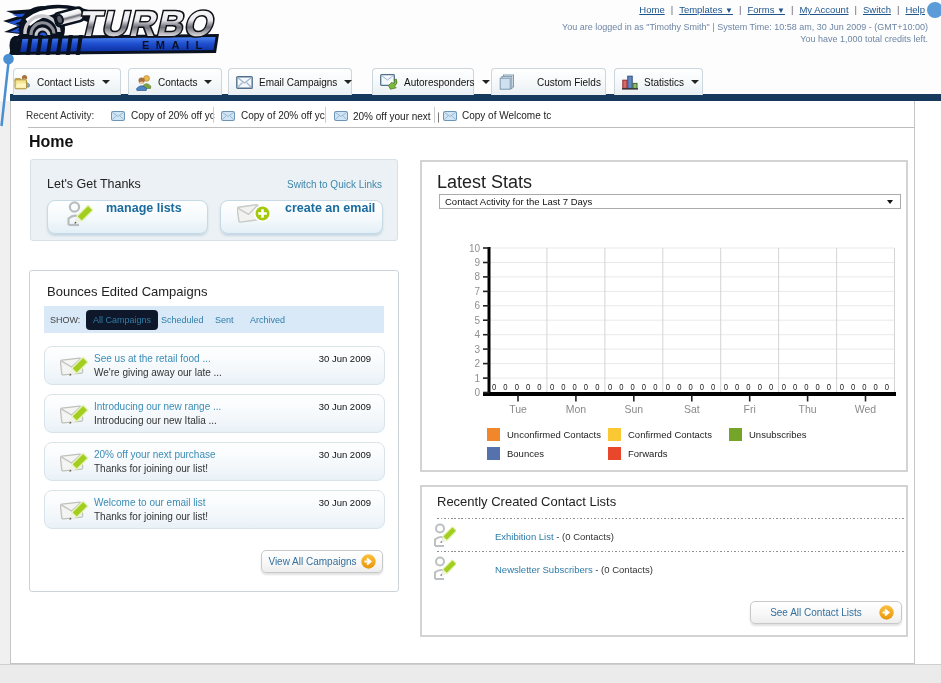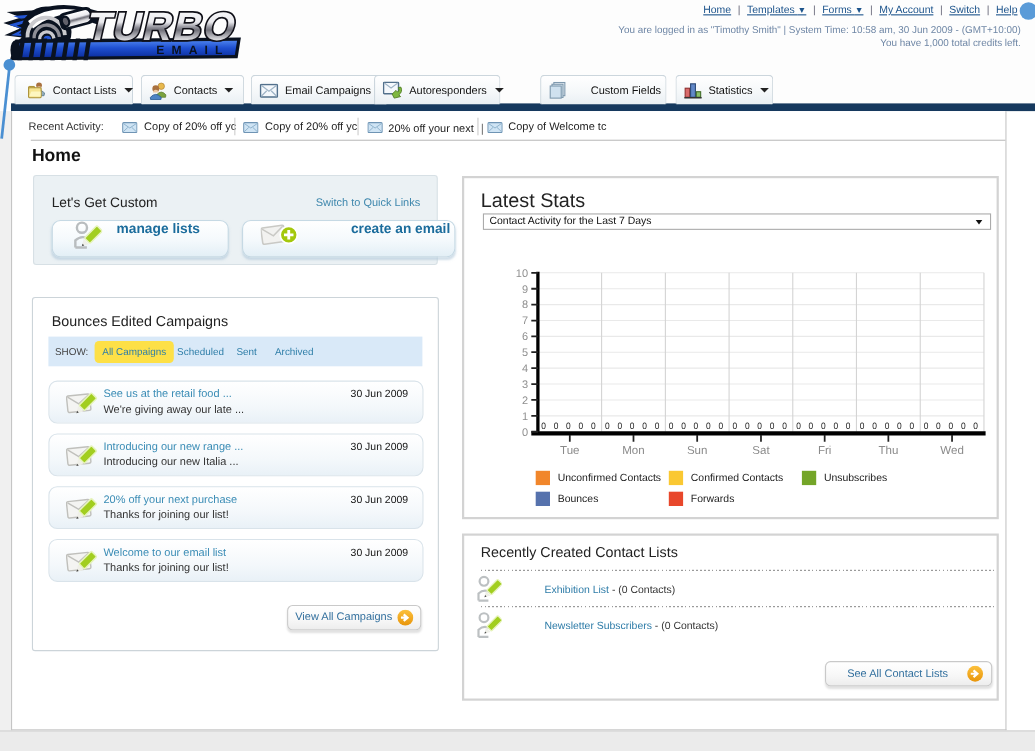--- a/index.html
+++ b/index.html
@@ -27,28 +27,28 @@
 .ra-item { top:110px; font-size:10px; color:#222; white-space:nowrap; }
 .ra-sep { top:107px; width:1px; height:16px; background:#ccc; }
 #ra-line { left:28px; top:127px; width:886px; height:1px; background:#bdbdbd; }
 #home { left:29px; top:133px; font-size:16px; font-weight:bold; color:#111; }
 
 #panelA { left:30px; top:159px; width:368px; height:82px; background:#ebf1f4; border:1px solid #d7e0e5; border-radius:3px; }
 #lgs-title { left:47px; top:177px; font-size:12.5px; color:#222; }
 #lgs-link { left:287px; top:179px; font-size:10px; color:#3e87ad; }
 .bigbtn { top:200px; height:34px; background:linear-gradient(#ffffff,#f4f9fc 55%,#e3eff6); border:1px solid #c6d9e4; border-radius:8px; box-shadow:0 2px 2px rgba(170,195,215,0.55); display:flex; }
 #btn-manage { left:47px; width:161px; }
-#btn-create { left:220px; width:194px;gap:34px; }
+#btn-create { left:220px; width:163px; }
 .bigbtn .label { font-size:12.5px; font-weight:bold; color:#1b6c9c; white-space:nowrap; }
 
 #panelB { left:29px; top:270px; width:370px; height:322px; background:#fff; border:1px solid #ccd4d9; border-radius:3px; }
 #rec-title { left:47px; top:284px; font-size:13px; color:#222; }
 #showbar { left:44px; top:306px; width:340px; height:27px; background:#d9e9f8; }
 #showbar .inner { position:absolute; top:9px; left:6px; font-size:9px; color:#444; }
-.show-pill { position:absolute; left:42px; top:4px; background:#fde047; border-radius:4px; padding:5px 7px; font-size:9px; color:#2e7ea8; }
+.show-pill { position:absolute; left:42px; top:4px; background:#0f172a; border-radius:4px; padding:5px 7px; font-size:9px; color:#2e7ea8; }
 .show-link { position:absolute; top:9px; font-size:9px; color:#2e7ea8; }
 .citem { left:44px; width:341px; height:39px; background:linear-gradient(#ffffff,#f4f8fb 60%,#e9f1f7); border:1px solid #d9e3ea; border-radius:8px; }
 .citem .env { position:absolute; left:15px; top:5px; }
 .citem .t { position:absolute; left:49px; top:6px; font-size:10px; color:#3a8cb5; white-space:nowrap; }
 .citem .s { position:absolute; left:49px; top:20px; font-size:10px; color:#333; white-space:nowrap; }
 .citem .d { position:absolute; right:13px; top:6px; font-size:9.5px; color:#111; white-space:nowrap; }
 .smallbtn { background:linear-gradient(#ffffff,#f7f7f7 60%,#ededed); border:1px solid #c9c9c9; border-radius:5px; box-shadow:0 2px 2px rgba(0,0,0,0.12); display:flex; align-items:center; justify-content:center; font-size:10px; color:#33709e; white-space:nowrap; }
 #btn-viewall { left:261px; top:550px; width:122px; height:23px; }
 
 #panelC { left:420px; top:160px; width:488px; height:312px; background:#fff; border:2px solid #d3d3d3; }
@@ -133,41 +133,41 @@
 <g transform="skewX(-13)">
 <text x="164" y="67" font-family="Liberation Sans, sans-serif" font-size="72" font-weight="bold" fill="url(#chrome)" stroke="#101018" stroke-width="6" paint-order="stroke" letter-spacing="3">TURBO</text>
 </g>
 </svg>
 
 <svg class="abs" style="left:0;top:50px" width="20" height="82" viewBox="0 0 20 82">
 <line x1="8.5" y1="12" x2="1.5" y2="76" stroke="#4a8fd2" stroke-width="2.5"></line>
 <circle cx="8.5" cy="9" r="5.3" fill="#4a8fd2"></circle>
 </svg>
 
-<div class="tab abs" style="left:13px;width:108px;padding-left:11px;"><svg class="ic" width="17" height="17" viewBox="0 0 17 17">
+<div class="tab abs" style="left:13px;width:108px;"><svg class="ic" width="17" height="17" viewBox="0 0 17 17">
       <circle cx="10.5" cy="3.6" r="2.6" fill="#a9713f"></circle>
       <path d="M10.5 4.5 a2.2 2.2 0 0 0 -2.2 2.2 l4.4 0 a2.2 2.2 0 0 0 -2.2 -2.2" fill="#e8c9a8"></path>
       <path d="M5.5 10.5 Q10.5 5.5 15.5 10.5 L15 13 L6 13 Z" fill="#93aebc" stroke="#5f7f93" stroke-width="0.8"></path>
       <rect x="1" y="4.6" width="5.5" height="2.6" rx="0.5" fill="#ecd27c" stroke="#a98f35" stroke-width="0.9"></rect>
       <rect x="1" y="5.8" width="11.4" height="9" rx="0.8" fill="#f5e491" stroke="#a98f35" stroke-width="1"></rect>
       <path d="M1.5 13.6 L3.5 9.2 L12 9.2 L12 13.8 Z" fill="#fdf6c0"></path>
     </svg>Contact Lists<span class="ar"></span></div>
 <div class="tab abs" style="left:128px;width:94px;padding-left:6px;"><svg class="ic" width="17" height="17" viewBox="0 0 17 17">
       <circle cx="11.6" cy="4.4" r="2.9" fill="#e8b94d" stroke="#b5883a" stroke-width="0.7"></circle>
       <path d="M7.4 12.2 Q11.6 7.2 15.8 12.2 L15.5 14.4 L7.8 14.4 Z" fill="#7ba33f" stroke="#5b7e2d" stroke-width="0.7"></path>
       <circle cx="6.6" cy="6.6" r="3.1" fill="#a9713f"></circle>
       <path d="M6.6 7.6 a2.6 2.6 0 0 0 -2.6 2.4 l5.2 0 a2.6 2.6 0 0 0 -2.6 -2.4" fill="#ecc9a4"></path>
       <path d="M1.6 14.6 Q6.6 9 11.6 14.6 L11.2 16.6 L2 16.6 Z" fill="#4d84c4" stroke="#2e5e96" stroke-width="0.8"></path>
     </svg>Contacts<span class="ar"></span></div>
 <div class="tab abs" style="left:228px;width:124px;padding-left:7px;"><svg class="ic" width="17" height="13" viewBox="0 0 17 13">
       <rect x="0.8" y="0.8" width="15.4" height="11.4" rx="0.8" fill="#f4f8fc" stroke="#52708c" stroke-width="1.4"></rect>
       <path d="M1.5 1.5 L8.5 7 L15.5 1.5" fill="none" stroke="#9fb4c6" stroke-width="1.1"></path>
       <path d="M1.5 11.5 L6.5 6.5 M15.5 11.5 L10.5 6.5" fill="none" stroke="#9fb4c6" stroke-width="1.1"></path>
     </svg>Email Campaigns<span class="ar"></span></div>
-<div class="tab abs" style="left:340px;width:115px;padding-left:7px;"><svg class="ic" width="18" height="16" viewBox="0 0 18 16">
+<div class="tab abs" style="left:372px;width:102px;padding-left:7px;"><svg class="ic" width="18" height="16" viewBox="0 0 18 16">
       <rect x="0.7" y="0.7" width="13.6" height="10.6" rx="0.8" fill="#f4f8fc" stroke="#52708c" stroke-width="1.3"></rect>
       <path d="M1.4 1.4 L7.5 6 L13.6 1.4" fill="none" stroke="#9fb4c6" stroke-width="1"></path>
       <path d="M8.5 11.5 L12 8.2 L13.6 9.8 Q15.6 7.6 14.2 5.6 L16.4 5.2 Q18.4 9.4 14.6 12.2 L16.2 13.8 L10.4 15.2 Z" fill="#7fb840" stroke="#4e7c22" stroke-width="0.8"></path>
     </svg>Autoresponders<span class="ar"></span></div>
 <div class="tab abs" style="left:491px;width:115px;padding-left:7px;gap:16px;"><svg class="ic" width="16" height="16" viewBox="0 0 16 16">
       <rect x="4.5" y="1" width="10" height="12" fill="#e9f1f7" stroke="#7e99ae" stroke-width="1"></rect>
       <rect x="2.8" y="2.6" width="10" height="12" fill="#dce9f3" stroke="#7e99ae" stroke-width="1"></rect>
       <rect x="1.2" y="4.2" width="10" height="11" fill="#cfe1ef" stroke="#7e99ae" stroke-width="1"></rect>
     </svg>Custom Fields<span class="ar"></span></div>
 <div class="tab abs" style="left:614px;width:89px;padding-left:7px;"><svg class="ic" width="16" height="15" viewBox="0 0 16 15">
@@ -198,21 +198,21 @@
 <div class="ra-item abs" style="left:241px">Copy of 20% off yc</div>
 <div class="ra-item abs" style="left:353px">20% off your next&nbsp;｜</div>
 <div class="ra-item abs" style="left:462px">Copy of Welcome tc</div>
 <div class="ra-sep abs" style="left:213px"></div>
 <div class="ra-sep abs" style="left:325px"></div>
 <div class="ra-sep abs" style="left:434px"></div>
 <div id="ra-line" class="abs"></div>
 <div id="home" class="abs">Home</div>
 
 <div id="panelA" class="abs"></div>
-<div id="lgs-title" class="abs">Let's Get Custom</div>
+<div id="lgs-title" class="abs">Let's Get Thanks</div>
 <div id="lgs-link" class="abs">Switch to Quick Links</div>
 <div id="btn-manage" class="bigbtn abs">
     <span style="margin-left:18px;display:inline-flex">
       <svg width="27" height="26" viewBox="0 0 27 26">
         <circle cx="8.5" cy="6" r="4.6" fill="none" stroke="#b9bdbf" stroke-width="2.2"></circle>
         <path d="M2.5 24 L2.5 17.5 Q8 12.5 14.5 16" fill="none" stroke="#b9bdbf" stroke-width="2.2"></path>
         <path d="M2.5 24 L13 24" fill="none" stroke="#b9bdbf" stroke-width="2.2"></path>
         <g transform="rotate(45 16 15)">
           <rect x="12.6" y="3" width="7" height="16" rx="1.2" fill="#a2ce20" stroke="#e6f3bb" stroke-width="1.4"></rect>
           <path d="M12.6 20 L16.1 25.8 L19.6 20 Z" fill="#efefe8"></path>

